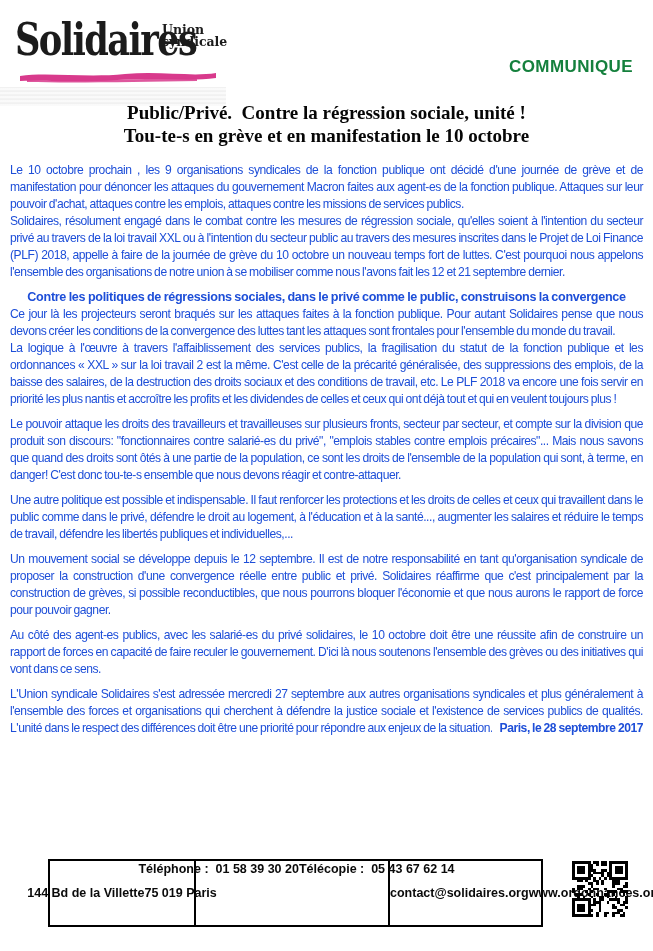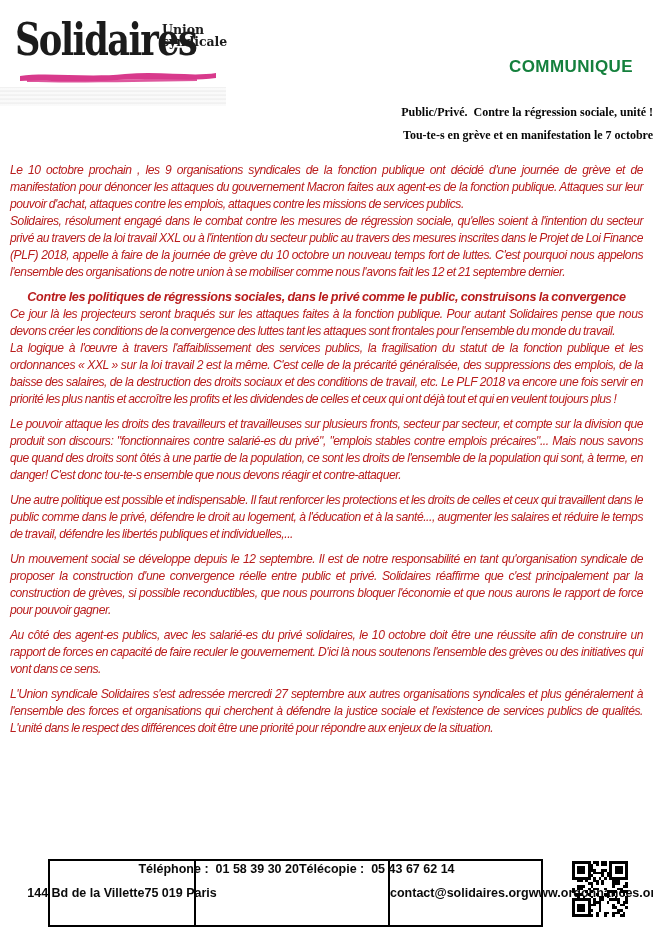--- a/index.html
+++ b/index.html
@@ -28,31 +28,31 @@
     font-weight:bold; font-size:17px; letter-spacing:.4px; color:#15803d;
   }
   .scan-artifact{
     position:absolute; left:0; top:87px; width:226px; height:19px;
     background:repeating-linear-gradient(180deg,#ececec 0 1px,#f8f8f8 1px 3px,#efefef 3px 4px);
     opacity:.75;
   }
 
   
   .title{
-    position:absolute; left:0; top:101px; width:653px; text-align:right;
+    position:absolute; left:0; top:101px; width:653px; text-align:center;
     font-family:"Liberation Serif",serif; font-weight:bold;
-    font-size:12px; line-height:23px; color:#060606;
+    font-size:19px; line-height:23px; color:#060606;
   }
   .title span{display:block; white-space:pre;}
 
   
   .content{
     position:absolute; left:10px; top:162px; width:633px;
     font-size:12.1px; line-height:17px; text-align:justify;
-    letter-spacing:-0.45px; word-spacing:-0.6px; color:#b91c1c;font-style:italic;
+    letter-spacing:-0.45px; word-spacing:-0.6px; color:#1d4ed8;
   }
   .content p{margin:0;}
   .content p.gap{margin-bottom:8px;}
   .section-heading{
     text-align:center; font-weight:bold; font-size:12.6px;
     letter-spacing:-0.3px; margin:0 0 8px 0;
   }
   .p-last{position:relative;}
   .dateline{position:absolute; right:0; bottom:0; font-weight:bold; background:#fff; padding-left:8px;}
 
@@ -86,35 +86,36 @@
     <svg class="brush" viewBox="0 0 202 16" aria-hidden="true">
       <path d="M3 7 C 30 3, 70 9, 108 5 C 145 2, 175 8, 199 4 L 199 9 C 172 13, 140 8, 100 11 C 60 14, 25 11, 3 12 Z" fill="#d83a8c"></path>
       <path opacity="0.85" d="M10 11 C 60 13, 120 9, 180 10 L 180 12 C 120 13, 55 14, 10 13 Z" fill="#d83a8c"></path>
     </svg>
   </div>
   <div class="communique">COMMUNIQUE</div>
   <div class="scan-artifact"></div>
 
   <h1 class="title" style="margin:0;">
     <span>Public/Privé.  Contre la régression sociale, unité !</span>
-    <span>Tou-te-s en grève et en manifestation le 7 octobre</span>
+    <span>Tou-te-s en grève et en manifestation le 10 octobre</span>
   </h1>
 
   <div class="content">
     <p>Le 10 octobre prochain , les 9 organisations syndicales de la fonction publique ont décidé d'une journée de grève et de manifestation pour dénoncer les attaques du gouvernement Macron faites aux agent-es de la fonction publique. Attaques sur leur pouvoir d'achat, attaques contre les emplois, attaques contre les missions de services publics.</p>
     <p class="gap">Solidaires, résolument engagé dans le combat contre les mesures de régression sociale, qu'elles soient à l'intention du secteur privé au travers de la loi travail XXL ou à l'intention du secteur public au travers des mesures inscrites dans le Projet de Loi Finance (PLF) 2018, appelle à faire de la journée de grève du 10 octobre un nouveau temps fort de luttes. C'est pourquoi nous appelons l'ensemble des organisations de notre union à se mobiliser comme nous l'avons fait les 12 et 21 septembre dernier.</p>
     <p class="section-heading">Contre les politiques de régressions sociales, dans le privé comme le public, construisons la convergence</p>
     <p>Ce jour là les projecteurs seront braqués sur les attaques faites à la fonction publique. Pour autant Solidaires pense que nous devons créer les conditions de la convergence des luttes tant les attaques sont frontales pour l'ensemble du monde du travail.</p>
     <p class="gap">La logique à l'œuvre à travers l'affaiblissement des services publics, la fragilisation du statut de la fonction publique et les ordonnances « XXL » sur la loi travail 2 est la même. C'est celle de la précarité généralisée, des suppressions des emplois, de la baisse des salaires, de la destruction des droits sociaux et des conditions de travail, etc. Le PLF 2018 va encore une fois servir en priorité les plus nantis et accroître les profits et les dividendes de celles et ceux qui ont déjà tout et qui en veulent toujours plus !</p>
     <p class="gap">Le pouvoir attaque les droits des travailleurs et travailleuses sur plusieurs fronts, secteur par secteur, et compte sur la division que produit son discours: "fonctionnaires contre salarié-es du privé", "emplois stables contre emplois précaires"... Mais nous savons que quand des droits sont ôtés à une partie de la population, ce sont les droits de l'ensemble de la population qui sont, à terme, en danger! C'est donc tou-te-s ensemble que nous devons réagir et contre-attaquer.</p>
     <p class="gap">Une autre politique est possible et indispensable. Il faut renforcer les protections et les droits de celles et ceux qui travaillent dans le public comme dans le privé, défendre le droit au logement, à l'éducation et à la santé..., augmenter les salaires et réduire le temps de travail, défendre les libertés publiques et individuelles,...</p>
     <p class="gap">Un mouvement social se développe depuis le 12 septembre. Il est de notre responsabilité en tant qu'organisation syndicale de proposer la construction d'une convergence réelle entre public et privé. Solidaires réaffirme que c'est principalement par la construction de grèves, si possible reconductibles, que nous pourrons bloquer l'économie et que nous aurons le rapport de force pour pouvoir gagner.</p>
     <p class="gap">Au côté des agent-es publics, avec les salarié-es du privé solidaires, le 10 octobre doit être une réussite afin de construire un rapport de forces en capacité de faire reculer le gouvernement. D'ici là nous soutenons l'ensemble des grèves ou des initiatives qui vont dans ce sens.</p>
     <p class="p-last">
       <span>L'Union syndicale Solidaires s'est adressée mercredi 27 septembre aux autres organisations syndicales et plus généralement à l'ensemble des forces et organisations qui cherchent à défendre la justice sociale et l'existence de services publics de qualités. L'unité dans le respect des différences doit être une priorité pour répondre aux enjeux de la situation.</span>
+      <span class="dateline">Paris, le 28 septembre 2017</span>
     </p>
   </div>
 
   <div class="contact-table">
     <div class="cell cell-address">
       <div>144 Bd de la Villette</div>
       <div>75 019 Paris</div>
     </div>
     <div class="cell cell-phones">
       <div>Téléphone :  01 58 39 30 20</div>

